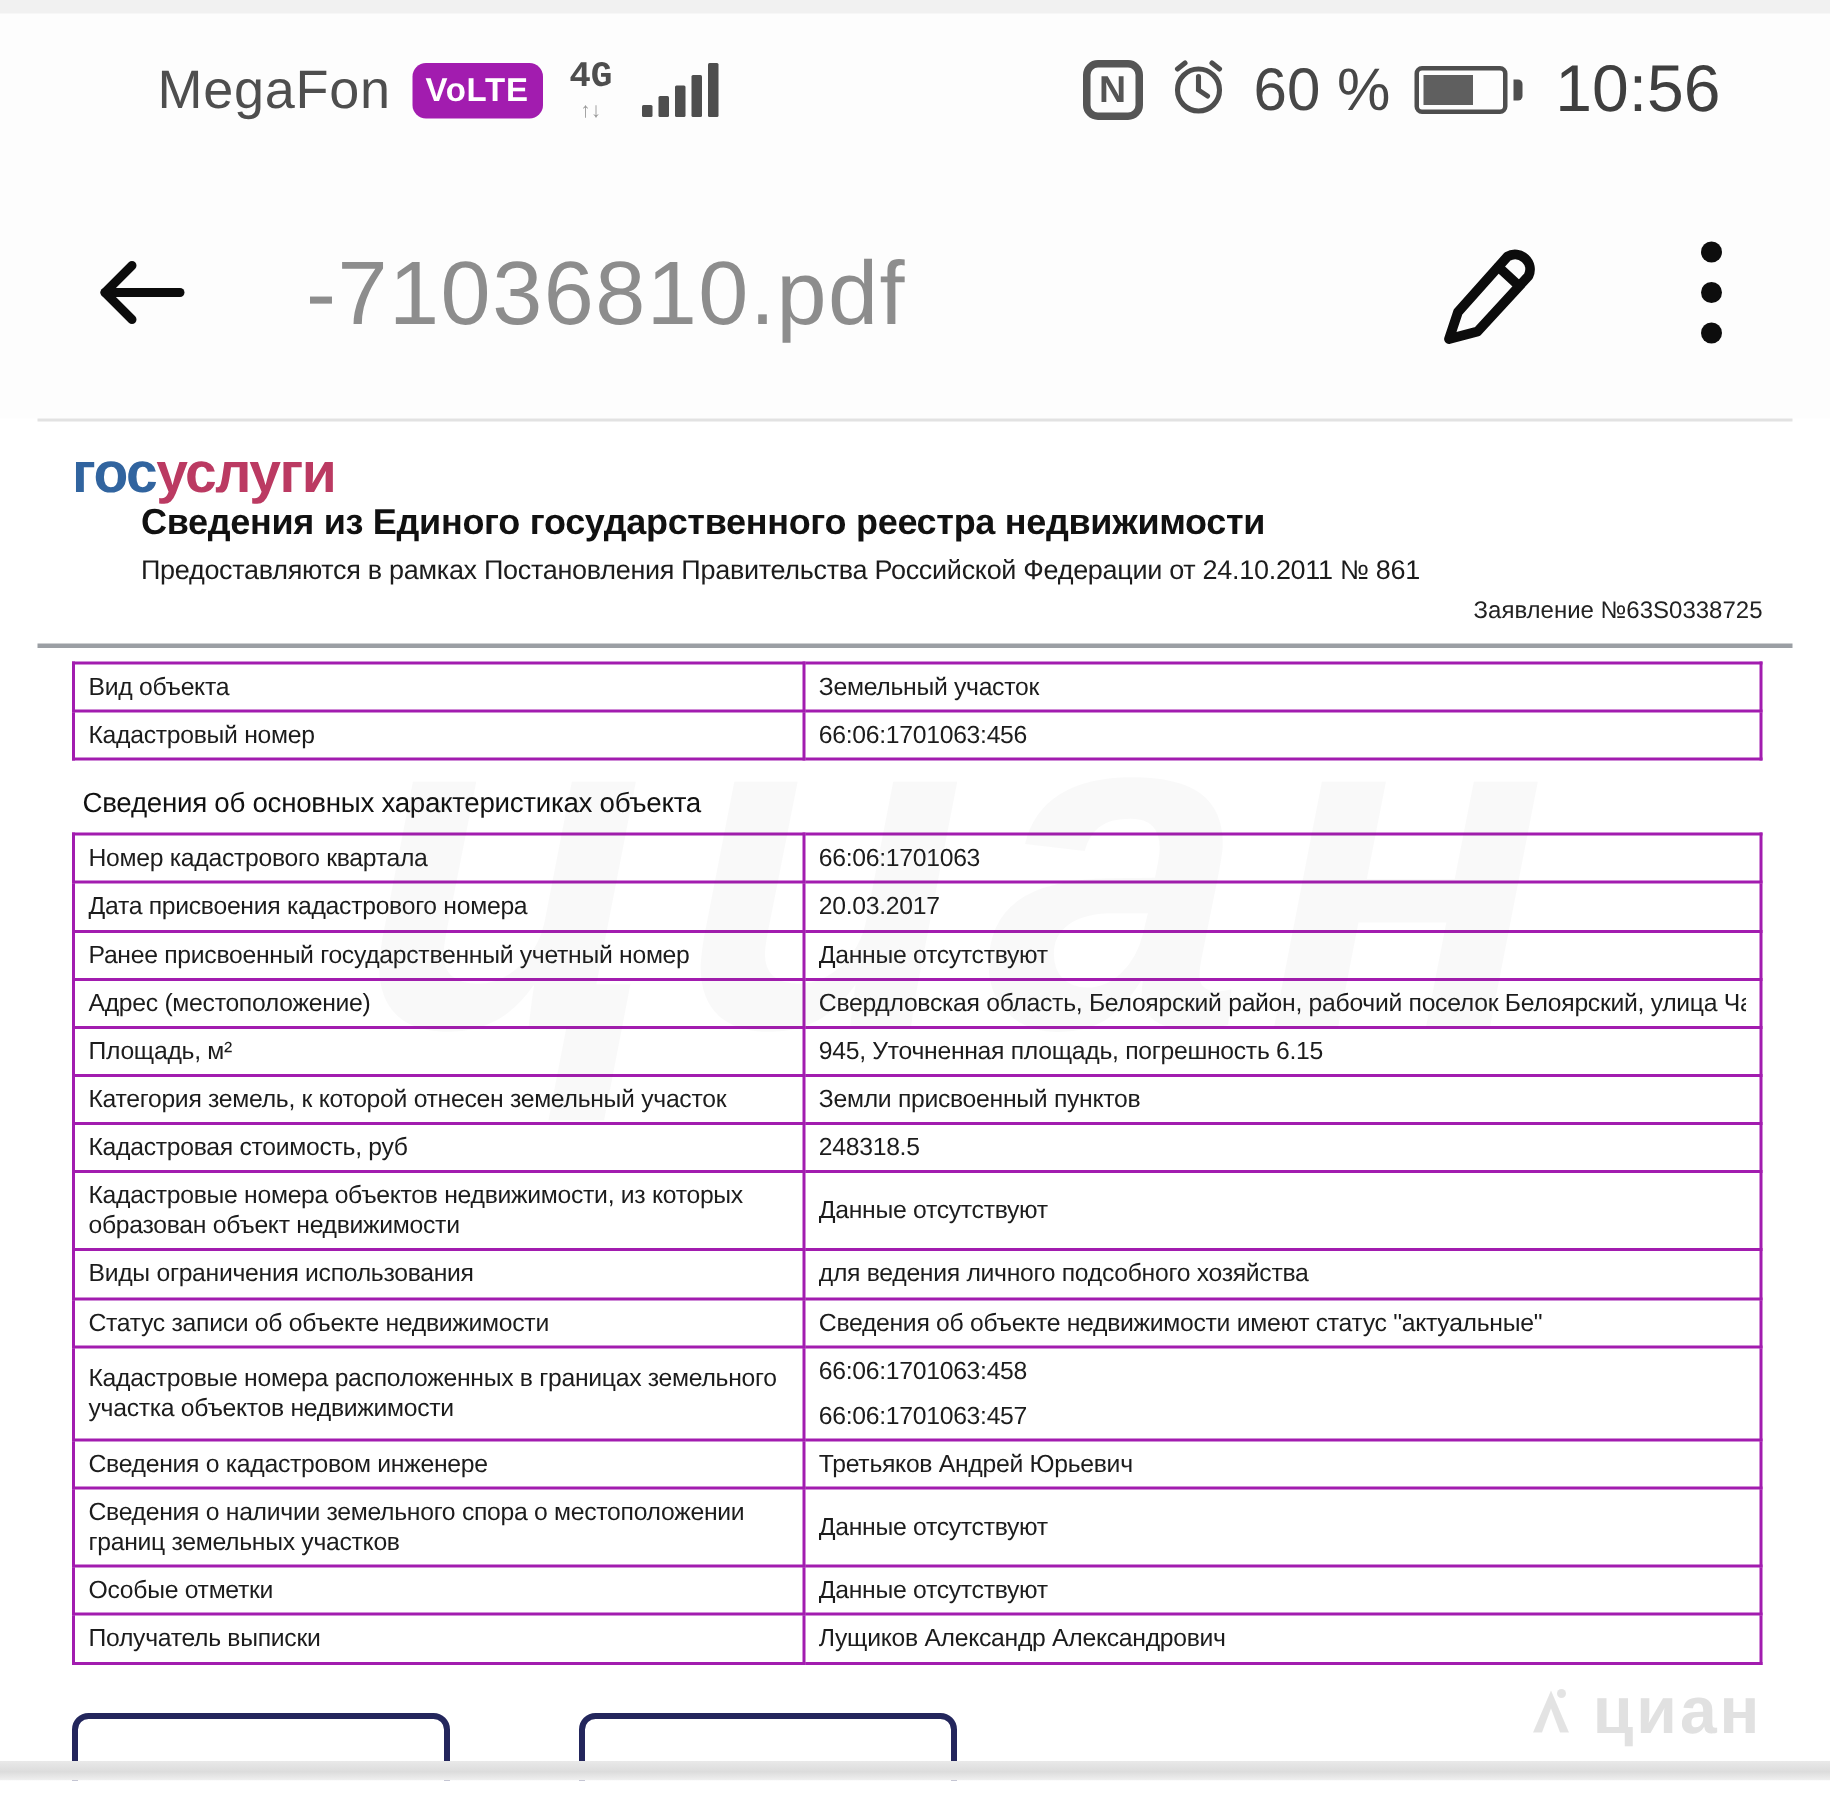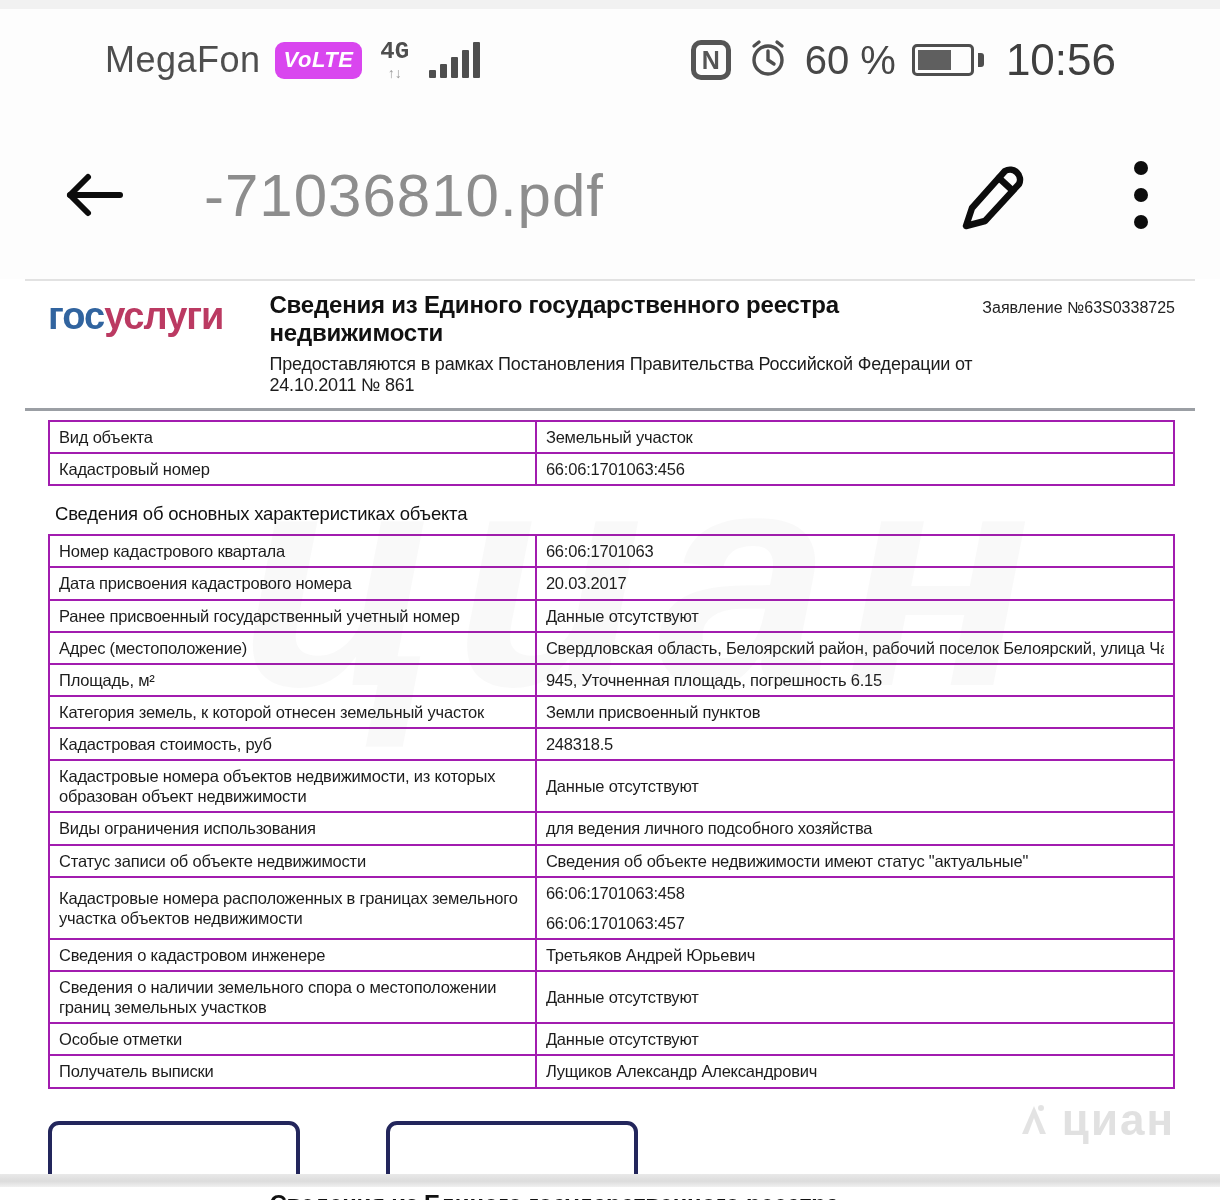--- a/index.html
+++ b/index.html
@@ -1,24 +1,24 @@
 <!DOCTYPE html>
 <html><head>
 <meta charset="utf-8">
 <style>
   html,body{margin:0;padding:0;background:#fff;}
   .screen{position:relative;width:1220px;height:1200px;background:#fdfdfd;overflow:hidden;
           font-family:"Liberation Sans",sans-serif;color:#1d1d1d;}
   .top-edge{height:9px;background:#f1f1f1;}
 
   
-  .status-bar{height:102px;display:flex;align-items:center;padding:0 104px 0 105px;}
+  .status-bar{height:102px;display:flex;align-items:center;padding:0 73px 0 105px;}
   .sb-left{display:flex;align-items:center;gap:14px;}
   .carrier{font-size:36px;color:#4e4e4e;letter-spacing:.5px;}
-  .volte{background:#d946ef;color:#fff;border-radius:9px;font-weight:bold;font-style:italic;
+  .volte{background:#a21caf;color:#fff;border-radius:9px;font-weight:bold;
          font-size:22px;padding:5px 9px 6px;letter-spacing:.5px;}
   .net{display:flex;flex-direction:column;align-items:center;line-height:1;margin-left:4px;}
   .net-4g{font-size:24px;font-weight:bold;color:#4e4e4e;font-family:Liberation Mono, monospace;}
   .net-act{font-size:14px;color:#9a9a9a;margin-top:2px;}
   .sig{display:flex;align-items:flex-end;gap:4px;height:36px;margin-left:6px;}
   .sig i{display:block;width:7px;background:#4e4e4e;border-radius:1px;}
   .sb-right{margin-left:auto;display:flex;align-items:center;gap:16px;}
   .nfc{width:40px;height:40px;border:5px solid #555;border-radius:10px;display:flex;
        align-items:center;justify-content:center;font-size:25px;font-weight:bold;color:#555;box-sizing:border-box;}
   .pct{font-size:40px;color:#474747;}
@@ -33,21 +33,21 @@
   .file-title{font-size:60px;color:#8d8d8d;margin-left:76px;letter-spacing:1px;white-space:nowrap;
               overflow:hidden;max-width:640px;}
   .tb-right{margin-left:auto;display:flex;align-items:center;gap:98px;}
   .kebab{display:flex;flex-direction:column;gap:13px;padding:6px;}
   .kebab i{width:14px;height:14px;border-radius:50%;background:#0d0d0d;}
 
   
   .page{position:relative;background:#fff;}
   .rule-light{height:2px;background:#e2e2e2;margin:0 25px;}
   .rule-dark{height:3px;background:#9b9fa4;margin:0 25px;}
-  .doc-header{display:flex;align-items:flex-start;padding:10px 45px 12px 48px;}
+  .doc-header{display:flex;align-items:flex-start;padding:10px 45px 12px 48px;flex-direction:column;}
   .logo{font-size:38px;font-weight:bold;letter-spacing:-1px;line-height:1;margin-top:6px;white-space:nowrap;}
   .logo .blu{color:#31649f;}
   .logo .red{color:#bb3a62;}
   .hdr-mid{margin-left:46px;}
   .hdr-title{font-size:24px;font-weight:bold;color:#111;letter-spacing:-.2px;}
   .hdr-sub{font-size:18px;color:#1c1c1c;margin-top:7px;letter-spacing:-.2px;}
   .hdr-app{margin-left:auto;font-size:16px;color:#222;margin-top:8px;white-space:nowrap;}
 
   .doc-table{border-collapse:collapse;width:1127px;margin:9px 45px 0 48px;table-layout:fixed;}
   .doc-table td{border:2px solid #a21caf;font-size:16.5px;letter-spacing:-.2px;color:#1c1c1c;

